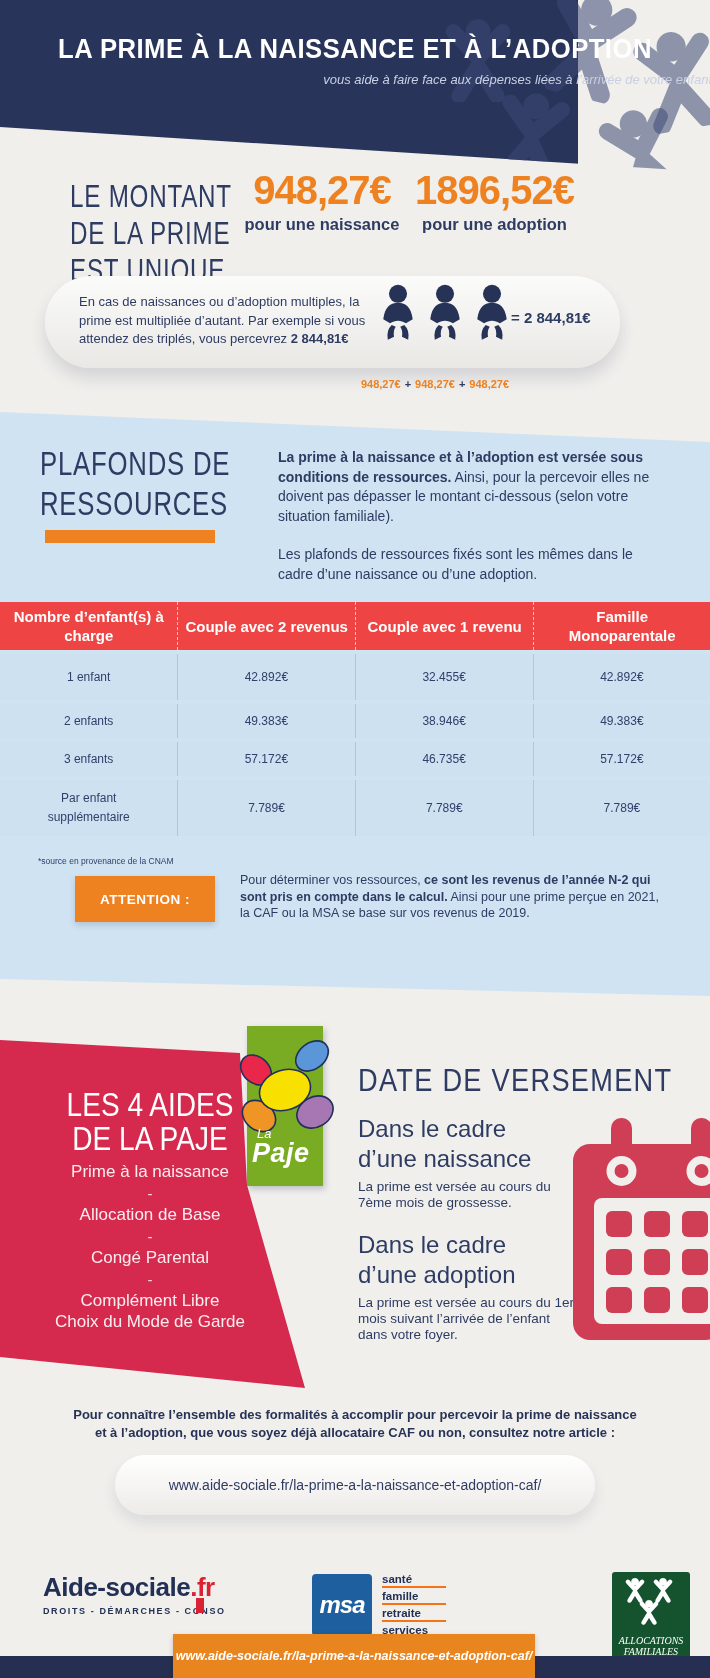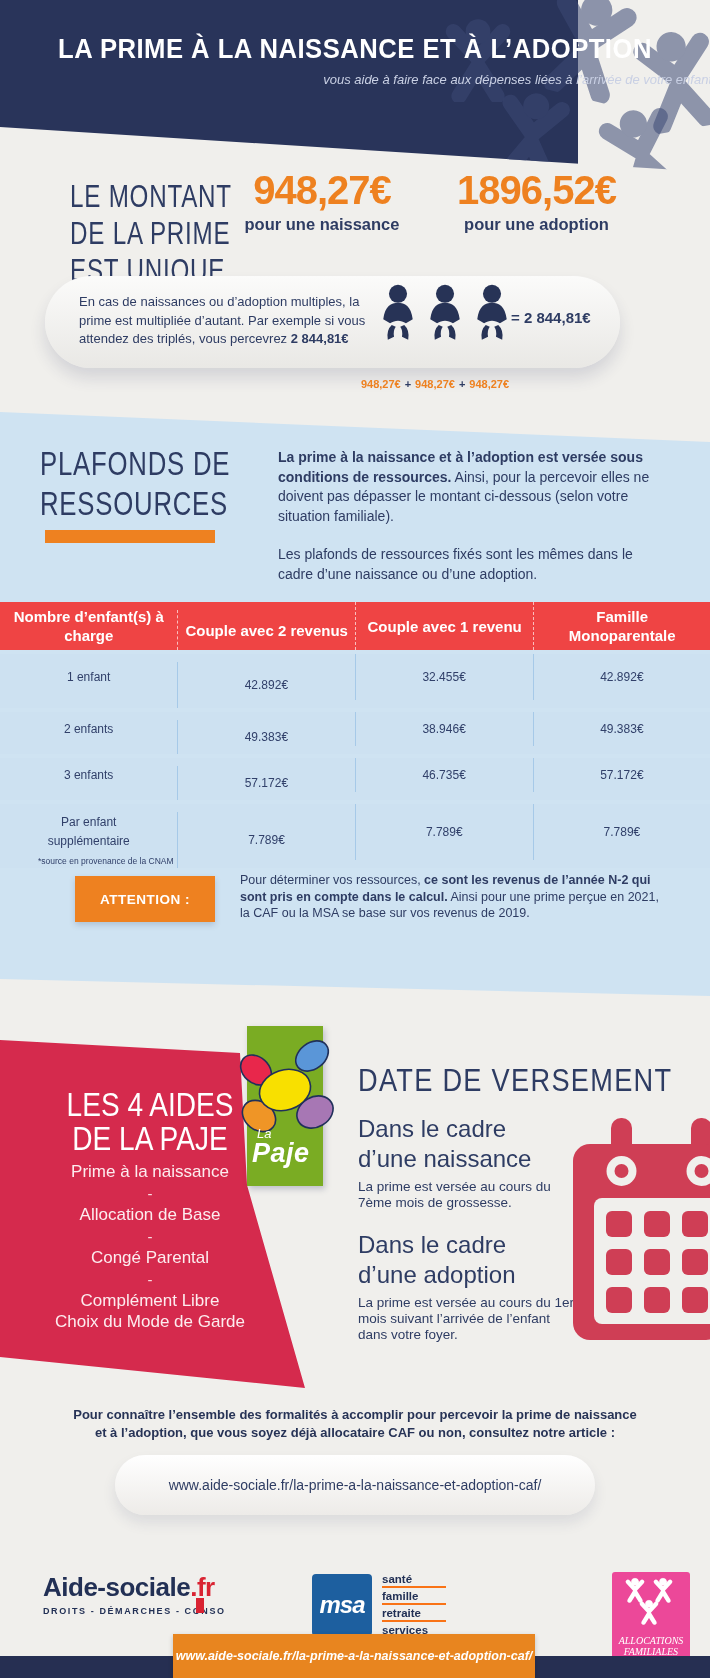--- a/index.html
+++ b/index.html
@@ -40,21 +40,21 @@
   .table{left:0;top:602px;width:710px;}
   .thead{display:flex;height:48px;background:#ef4444;}
   .thead .cell{display:flex;align-items:center;justify-content:center;text-align:center;
                color:#fff;font-weight:bold;font-size:15px;line-height:19px;}
   .thead .cell + .cell{border-left:1px dashed rgba(255,255,255,.65);}
   .trow{display:flex;margin-top:4px;background:#cde1f1;}
   .trow:first-of-type{margin-top:3px;}
   .trow .cell{display:flex;align-items:center;justify-content:center;text-align:center;
               font-size:12px;color:#31406a;line-height:19px;}
   .trow .cell + .cell{border-left:1px solid #a6c9e8;}
-  .c0{width:178px;} .c1{width:177px;margin-top:8px;} .c2{width:178px;} .c3{width:177px;}
+  .c0{width:178px;} .c1{width:177px;} .c2{width:178px;} .c3{width:177px;}
   .h46{height:46px;} .h34{height:34px;} .h56{height:56px;}
 
   .note{left:38px;top:856px;font-size:8.5px;color:#31406a;}
   .badge{left:75px;top:876px;width:140px;height:46px;background:#ee8120;color:#fff;
          display:flex;align-items:center;justify-content:center;font-size:13.5px;font-weight:bold;
          letter-spacing:.5px;box-shadow:0 3px 6px rgba(40,50,90,.18);}
   .atext{left:240px;top:872px;width:420px;font-size:12.5px;line-height:16.5px;color:#2e3c63;}
 
   
   .red{left:0;top:1030px;width:320px;height:360px;background:#d52a4d;
@@ -85,21 +85,21 @@
   .aide-name{font-size:26px;font-weight:bold;color:#223055;letter-spacing:-.5px;}
   .aide-tld{color:#d92332;}
   .aide-tag{font-size:9px;font-weight:bold;letter-spacing:1.6px;color:#223055;margin-top:3px;}
   .aide-accent{position:absolute;left:153px;top:26px;width:8px;height:15px;background:#d92332;}
   .msa-box{left:312px;top:1574px;width:60px;height:62px;background:#1d5f9f;border-radius:4px;
            display:flex;align-items:center;justify-content:center;color:#fff;font-size:24px;
            font-weight:bold;font-style:italic;letter-spacing:-1px;}
   .msa-words{left:382px;top:1572px;}
   .msa-words div{font-size:11.5px;font-weight:bold;color:#223055;border-bottom:2px solid #f97316;
                  padding:1px 2px 1px 0;margin-bottom:1px;width:62px;}
-  .caf{left:612px;top:1572px;width:78px;height:90px;background:#ec4899;border-radius:3px;}
+  .caf{left:612px;top:1572px;width:78px;height:90px;background:#14532d;border-radius:3px;}
   .caf-text{position:absolute;left:0;bottom:5px;width:100%;text-align:center;color:#fff;
             font-family:"Liberation Serif",serif;font-style:italic;font-size:10px;line-height:11px;}
   .banner{left:173px;top:1634px;width:362px;height:44px;background:#e8851f;text-align:center;
           line-height:44px;color:#fff;font-size:12.5px;font-weight:bold;font-style:italic;z-index:6;
           box-shadow:0 2px 5px rgba(0,0,0,.2);}
   .navybar{left:0;top:1656px;width:710px;height:22px;background:#262f52;z-index:5;}
 </style>
 </head>
 <body>
 
@@ -158,21 +158,21 @@
   <div class="abs" style="left:70px;top:146px;margin-top:32px;">
     <div class="mh-line cond">LE MONTANT</div>
     <div class="mh-line cond">DE LA PRIME</div>
     <div class="mh-line cond">EST UNIQUE</div>
   </div>
 
   <div class="abs" style="left:233px;top:168px;width:178px;text-align:center;">
     <div class="amount">948,27€</div>
     <div class="amount-label">pour une naissance</div>
   </div>
-  <div class="abs" style="left:444px;top:168px;width:185px;text-align:center;">
+  <div class="abs" style="left:402px;top:168px;width:185px;text-align:center;">
     <div class="amount">1896,52€</div>
     <div class="amount-label">pour une adoption</div>
   </div>
 
   <div class="abs pill">
     <div class="abs pill-text">
       <span>En cas de naissances ou d’adoption multiples, la prime est multipliée d’autant. Par exemple si vous attendez des triplés, vous percevrez </span><b>2 844,81€</b>
     </div>
     <div class="abs babies">
       <svg width="34" height="57" viewBox="0 0 30 50">

